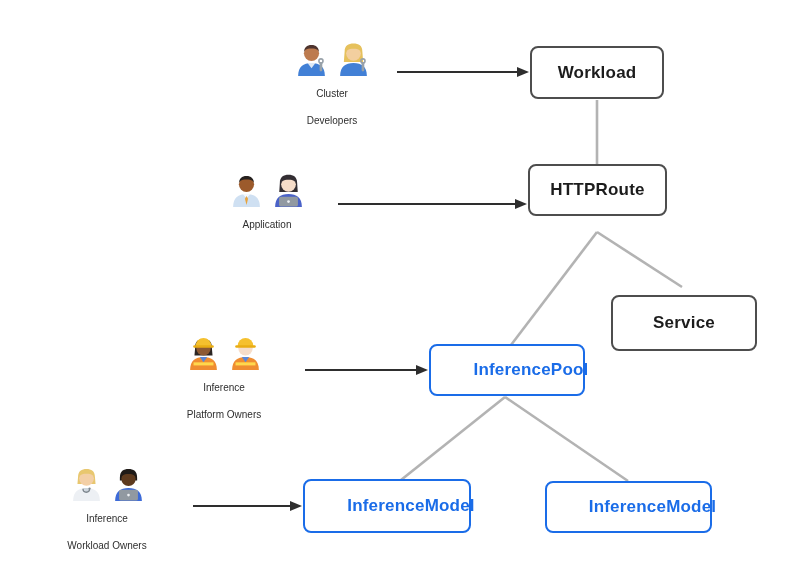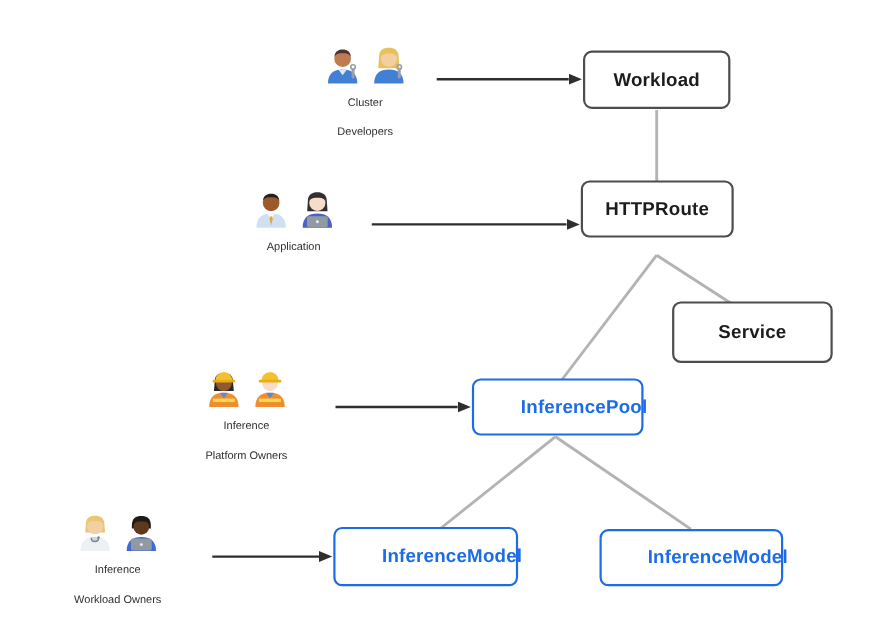--- a/index.html
+++ b/index.html
@@ -17,21 +17,21 @@
   .arrow-head{fill:var(--arrow);}
   .node{
     position:absolute;display:flex;align-items:center;justify-content:center;
     background:#fff;border-radius:8px;font-weight:700;font-size:17px;
     letter-spacing:.2px;box-sizing:border-box;
   }
   .node.gray{border:2.5px solid var(--gray-border);color:var(--text);}
   .node.blue{border:2px solid var(--blue);color:var(--blue);padding-left:48px;}
   #node-gateway{left:530px;top:46px;width:134px;height:53px;}
   #node-httproute{left:528px;top:164px;width:139px;height:52px;}
-  #node-service{left:611px;top:274px;width:146px;height:56px;}
+  #node-service{left:611px;top:295px;width:146px;height:56px;}
   #node-inference-pool{left:429px;top:344px;width:156px;height:52px;}
   #node-inference-model-left{left:303px;top:479px;width:168px;height:54px;}
   #node-inference-model-right{left:545px;top:481px;width:167px;height:52px;}
   .actor{position:absolute;width:180px;text-align:center;}
   #actor-cluster-operators{left:242px;top:36px;}
   #actor-application-developers{left:177px;top:167px;}
   #actor-inference-platform-owners{left:134px;top:330px;}
   #actor-inference-workload-owners{left:17px;top:461px;}
   .actor .icons{display:flex;justify-content:center;gap:5px;height:42px;align-items:flex-end;}
   .emoji{width:37px;height:37px;display:block;}

